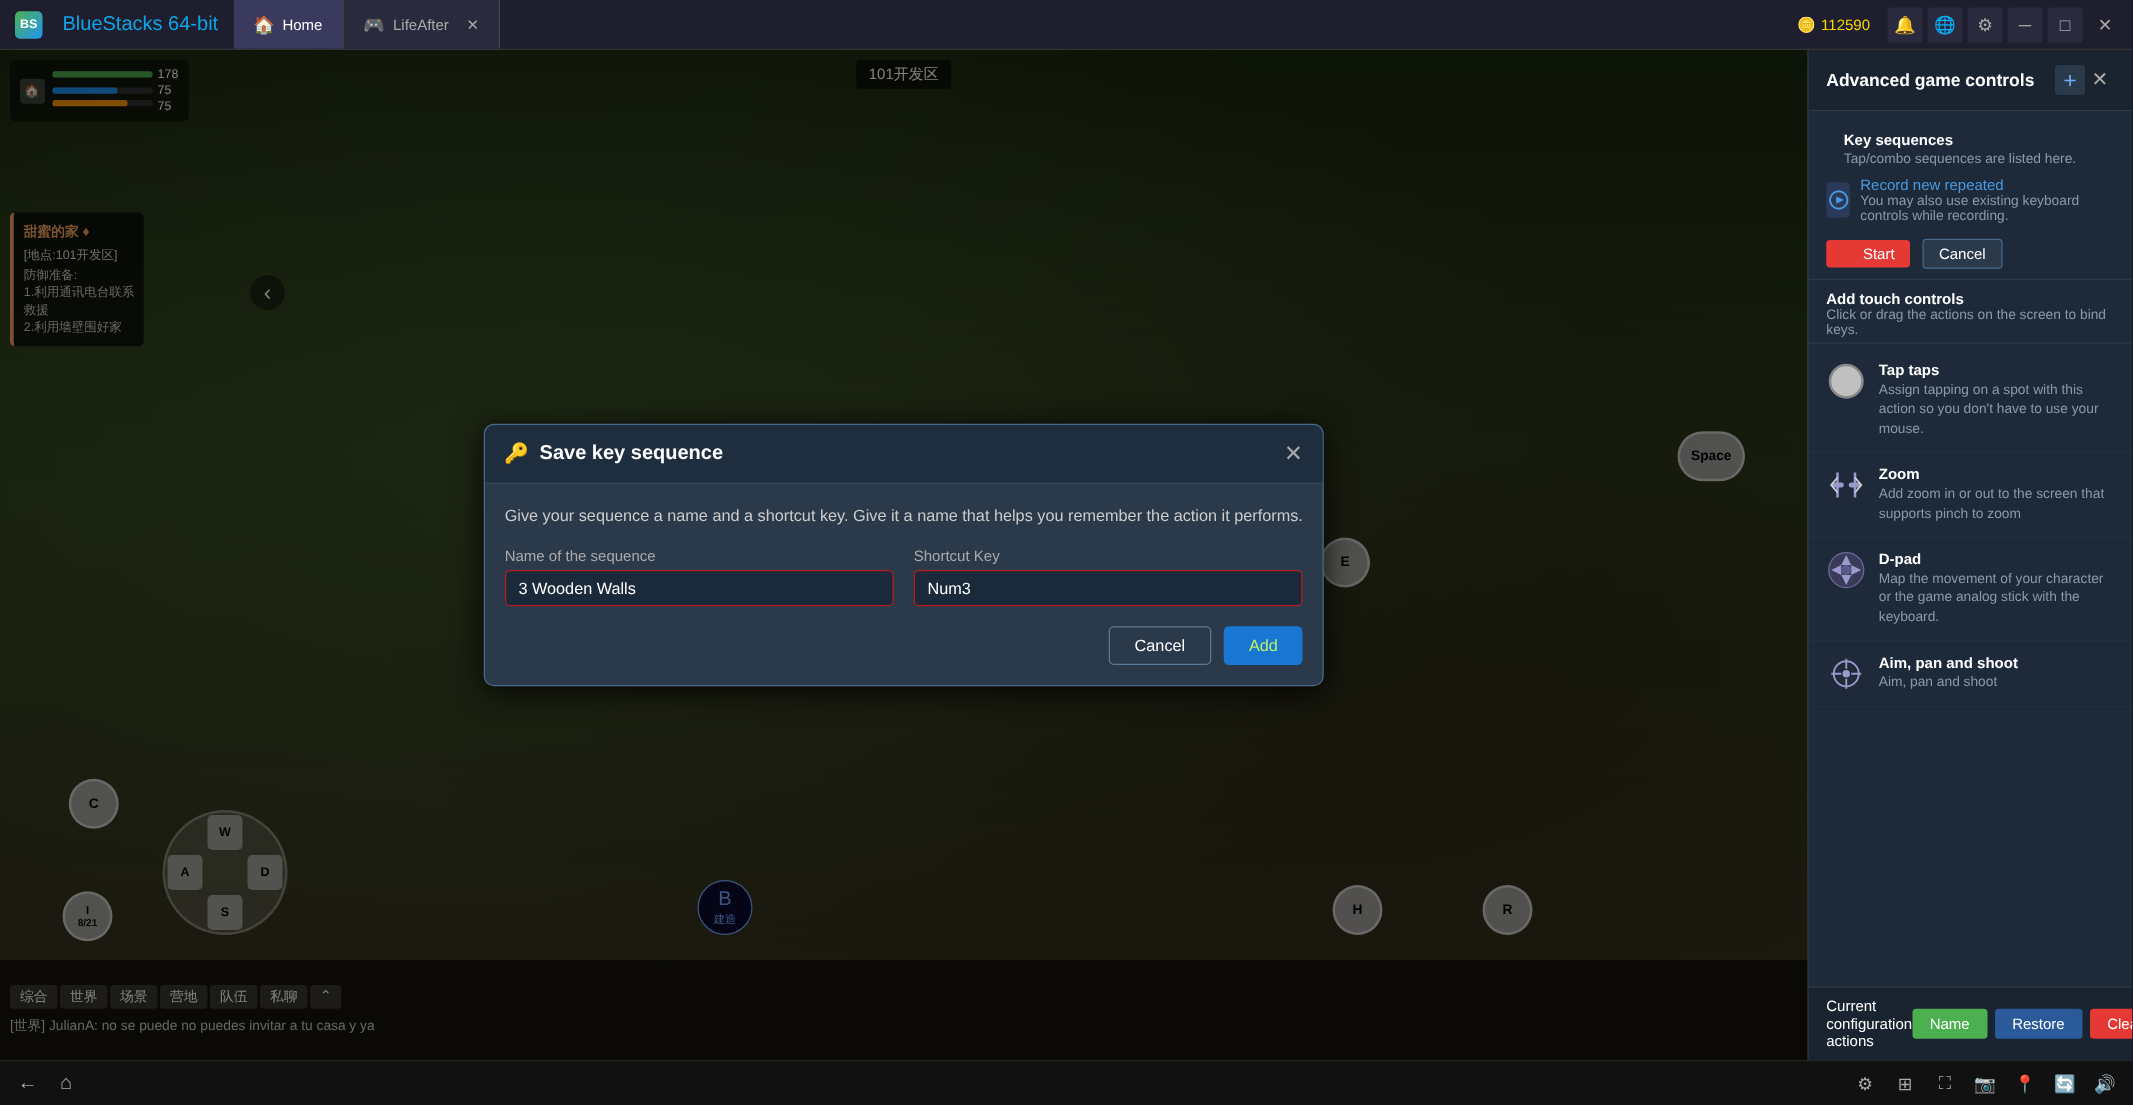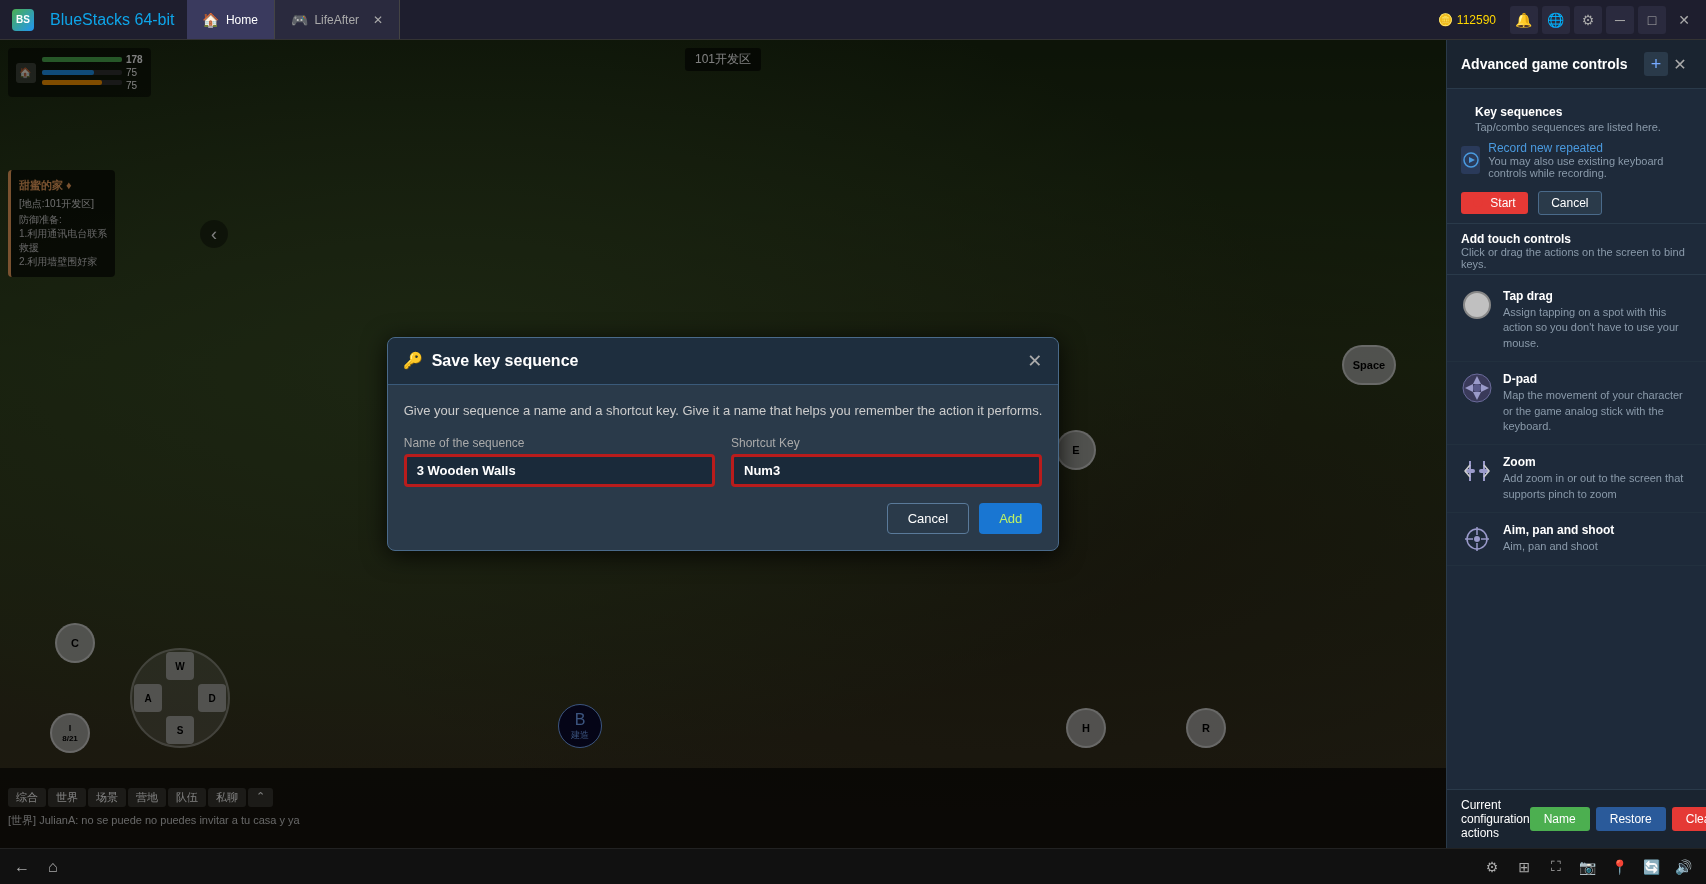--- a/index.html
+++ b/index.html
@@ -181,22 +181,22 @@
     .modal-close {
       margin-left: auto; background: transparent; border: none;
       color: #aaa; font-size: 18px; cursor: pointer;
     }
     .modal-body { padding: 16px; }
     .modal-desc { color: #ccc; font-size: 13px; line-height: 1.5; margin-bottom: 16px; }
     .modal-fields { display: flex; gap: 16px; margin-bottom: 16px; }
     .modal-field { flex: 1; }
     .field-label { color: #aaa; font-size: 12px; margin-bottom: 4px; }
     .field-input {
-      width: 100%; background: #1a2a3a; border: 3px solid #b91c1c;
-      color: #fff; padding: 6px 10px; border-radius: 4px; font-size: 13px; font-weight: bold;
+      width: 100%; background: #1a2a3a; border: 1px solid #b91c1c;
+      color: #fff; padding: 6px 10px; border-radius: 4px; font-size: 13px;
     }
     .modal-actions { display: flex; justify-content: flex-end; gap: 10px; }
     .btn-cancel {
       padding: 7px 20px; background: #2a3a4a; border: 1px solid #5a7a9a;
       color: #fff; border-radius: 4px; cursor: pointer; font-size: 13px;
     }
     .btn-add {
       padding: 7px 20px; background: #1976d2; border: none;
       color: #bef264; border-radius: 4px; cursor: pointer; font-size: 13px;
     }
@@ -377,21 +377,21 @@
       <div style="background:rgba(0,0,0,0.5);border-radius:4px;padding:6px 8px;display:flex;flex-direction:column;gap:3px;">
         <div style="display:flex;align-items:center;gap:6px;">
           <div style="width:20px;height:20px;background:rgba(255,255,255,0.2);border-radius:3px;display:flex;align-items:center;justify-content:center;">
             <span style="font-size:10px;">🏠</span>
           </div>
           <div style="flex:1;">
             <div style="display:flex;align-items:center;gap:4px;margin-bottom:2px;">
               <div style="width:80px;height:5px;background:#333;border-radius:2px;">
                 <div style="width:100%;height:100%;background:#4caf50;border-radius:2px;"></div>
               </div>
-              <span style="color:#fff;font-size:10px;font-weight:bold;">178</span>
+              <span style="color:#fff;font-size:10px;">178</span>
             </div>
             <div style="display:flex;align-items:center;gap:4px;margin-bottom:2px;">
               <div style="width:80px;height:5px;background:#333;border-radius:2px;">
                 <div style="width:65%;height:100%;background:#2196f3;border-radius:2px;"></div>
               </div>
               <span style="color:#fff;font-size:10px;">75</span>
             </div>
             <div style="display:flex;gap:4px;">
               <div style="width:80px;height:5px;background:#333;border-radius:2px;">
                 <div style="width:75%;height:100%;background:#ff9800;border-radius:2px;"></div>
@@ -537,57 +537,57 @@
       <div class="touch-section-sub">Click or drag the actions on the screen to bind keys.</div>
     </div>
 
     <div class="touch-controls-section">
 
       <div class="control-item">
         <div class="control-icon">
           <div class="tap-spot-icon"></div>
         </div>
         <div class="control-info">
-          <div class="control-name">Tap drag</div>
+          <div class="control-name">Tap taps</div>
           <div class="control-desc">Assign tapping on a spot with this action so you don't have to use your mouse.</div>
         </div>
       </div>
 
+
+      <div class="control-item">
+        <div class="control-icon">
+          <svg width="32" height="32" viewBox="0 0 32 32">
+            <rect x="4" y="14" width="10" height="4" rx="2" fill="#9a9aca"></rect>
+            <rect x="18" y="14" width="10" height="4" rx="2" fill="#9a9aca"></rect>
+            <line x1="9" y1="6" x2="9" y2="26" stroke="#9a9aca" stroke-width="2"></line>
+            <line x1="23" y1="6" x2="23" y2="26" stroke="#9a9aca" stroke-width="2"></line>
+            <path d="M9,10 L4,16 L9,22" fill="none" stroke="#ccc" stroke-width="1.5"></path>
+            <path d="M23,10 L28,16 L23,22" fill="none" stroke="#ccc" stroke-width="1.5"></path>
+          </svg>
+        </div>
+        <div class="control-info">
+          <div class="control-name">Zoom</div>
+          <div class="control-desc">Add zoom in or out to the screen that supports pinch to zoom</div>
+        </div>
+      </div>
 
       <div class="control-item">
         <div class="control-icon">
           <svg width="32" height="32" viewBox="0 0 32 32">
             <circle cx="16" cy="16" r="14" fill="#3a3a5a" stroke="#6a6a9a" stroke-width="1"></circle>
             <polygon points="16,4 20,12 12,12" fill="#9a9aca"></polygon>
             <polygon points="16,28 20,20 12,20" fill="#9a9aca"></polygon>
             <polygon points="4,16 12,12 12,20" fill="#9a9aca"></polygon>
             <polygon points="28,16 20,12 20,20" fill="#9a9aca"></polygon>
             <circle cx="16" cy="16" r="4" fill="#5a5a8a"></circle>
           </svg>
         </div>
         <div class="control-info">
           <div class="control-name">D-pad</div>
           <div class="control-desc">Map the movement of your character or the game analog stick with the keyboard.</div>
-        </div>
-      </div>
-
-      <div class="control-item">
-        <div class="control-icon">
-          <svg width="32" height="32" viewBox="0 0 32 32">
-            <rect x="4" y="14" width="10" height="4" rx="2" fill="#9a9aca"></rect>
-            <rect x="18" y="14" width="10" height="4" rx="2" fill="#9a9aca"></rect>
-            <line x1="9" y1="6" x2="9" y2="26" stroke="#9a9aca" stroke-width="2"></line>
-            <line x1="23" y1="6" x2="23" y2="26" stroke="#9a9aca" stroke-width="2"></line>
-            <path d="M9,10 L4,16 L9,22" fill="none" stroke="#ccc" stroke-width="1.5"></path>
-            <path d="M23,10 L28,16 L23,22" fill="none" stroke="#ccc" stroke-width="1.5"></path>
-          </svg>
-        </div>
-        <div class="control-info">
-          <div class="control-name">Zoom</div>
-          <div class="control-desc">Add zoom in or out to the screen that supports pinch to zoom</div>
         </div>
       </div>
 
       <div class="control-item">
         <div class="control-icon">
           <svg width="32" height="32" viewBox="0 0 32 32">
             <circle cx="16" cy="16" r="10" fill="none" stroke="#9a9aca" stroke-width="1.5"></circle>
             <line x1="16" y1="4" x2="16" y2="12" stroke="#9a9aca" stroke-width="1.5"></line>
             <line x1="16" y1="20" x2="16" y2="28" stroke="#9a9aca" stroke-width="1.5"></line>
             <line x1="4" y1="16" x2="12" y2="16" stroke="#9a9aca" stroke-width="1.5"></line>

